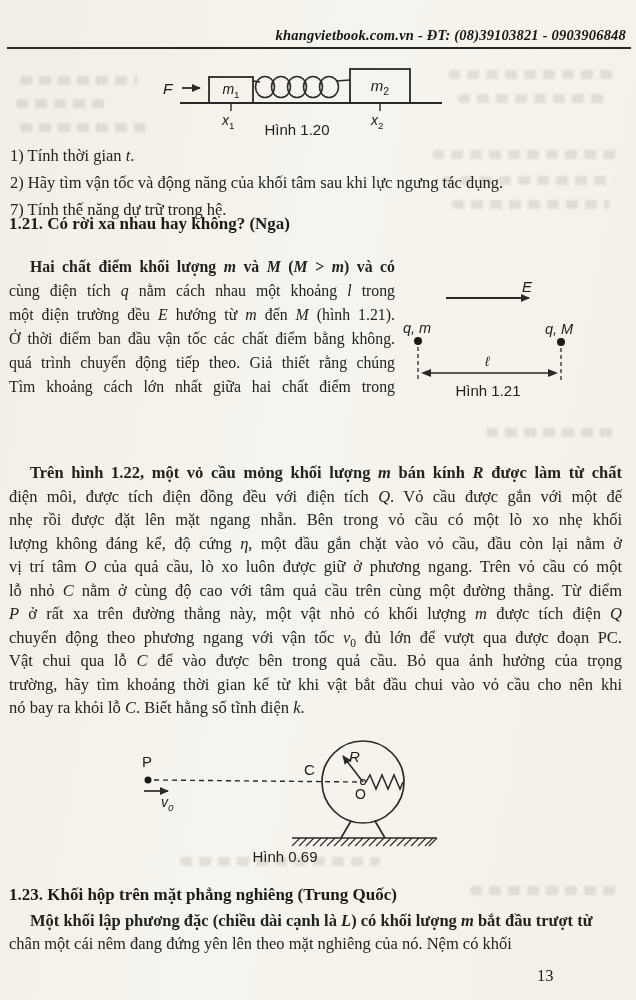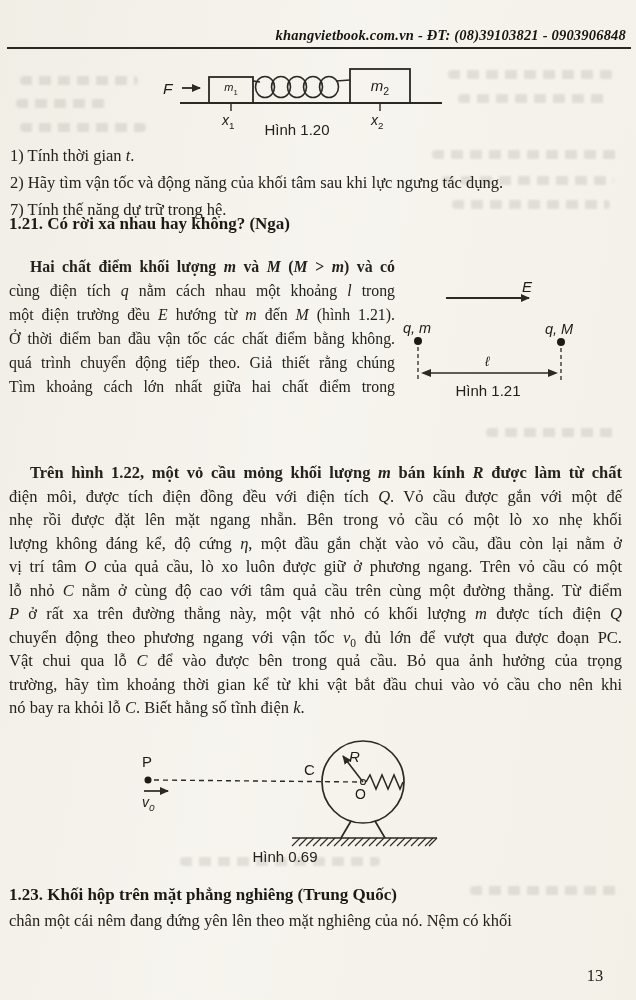--- a/index.html
+++ b/index.html
@@ -19,21 +19,21 @@
   .tline.indent{text-indent:21px;font-weight:bold;}
   .tasks{top:142px;left:10px;width:610px;}
   .tasks .tline{height:27px;line-height:27px;}
   .heading{position:absolute;left:9px;font-weight:bold;font-size:17px;color:#1c1a14;white-space:nowrap;}
   .h121{top:214px;text-align:right;} .h122{top:438px;} .h123{top:885px;}
   .col121{top:255px;left:9px;width:386px;font-size:15.8px;}
   .col121 .tline{height:24px;line-height:24px;}
   .col122{top:461px;left:9px;width:613px;}
   .col123{top:909px;left:9px;width:613px;}
   .col123 .tline{height:23px;line-height:23px;}
-  .page-number{position:absolute;top:966px;left:564px;width:62px;text-align:center;font-size:16.5px;color:#22201a;}
+  .page-number{position:absolute;top:966px;left:537px;width:62px;text-align:left;font-size:16.5px;color:#22201a;}
   
   .fig{position:absolute;}
   .f120{left:150px;top:56px;width:300px;height:92px;}
   .f121{left:395px;top:270px;width:240px;height:132px;}
   .f122{left:100px;top:725px;width:420px;height:150px;}
   .fig svg{position:absolute;left:0;top:0;}
   .flabel{position:absolute;font-family:"Liberation Sans","DejaVu Sans",sans-serif;
           font-size:14.5px;color:#1d1b16;white-space:nowrap;}
   .flabel sub,.txt sub{font-size:70%;vertical-align:-4px;}
   .fcap{position:absolute;font-family:"Liberation Sans","DejaVu Sans",sans-serif;
@@ -79,21 +79,21 @@
         <ellipse cx="147" cy="31" rx="9.5" ry="10.5"></ellipse>
         <ellipse cx="163" cy="31" rx="9.5" ry="10.5"></ellipse>
         <ellipse cx="179" cy="31" rx="9.5" ry="10.5"></ellipse>
         <line x1="186" y1="25" x2="200" y2="24"></line>
       </g>
       <line x1="32" y1="32" x2="50" y2="32" stroke="#2b2925" stroke-width="1.8" marker-end="url(#ah)"></line>
       <line x1="81" y1="47" x2="81" y2="55" stroke="#2b2925" stroke-width="1.4"></line>
       <line x1="230" y1="47" x2="230" y2="55" stroke="#2b2925" stroke-width="1.4"></line>
     </svg>
     <div class="flabel" style="left:13px;top:24px;font-size:15.5px;"><i>F</i></div>
-    <div class="flabel" style="left:70px;top:25px;width:22px;text-align:center;font-size:11px;"><i>m</i><sub>1</sub></div>
+    <div class="flabel" style="left:70px;top:25px;width:22px;text-align:center;font-size:14px;"><i>m</i><sub>1</sub></div>
     <div class="flabel" style="left:219px;top:21px;width:22px;text-align:center;font-size:15px;"><i>m</i><sub>2</sub></div>
     <div class="flabel" style="left:72px;top:56px;font-size:14px;"><i>x</i><sub>1</sub></div>
     <div class="flabel" style="left:221px;top:56px;font-size:14px;"><i>x</i><sub>2</sub></div>
     <div class="fcap" style="left:87px;top:65px;width:120px;">Hình 1.20</div>
   </div>
 
   <div class="txt tasks">
       <div class="tline">1) Tính thời gian <i>t</i>.</div>
       <div class="tline">2) Hãy tìm vận tốc và động năng của khối tâm sau khi lực ngưng tác dụng.</div>
       <div class="tline last">7) Tính thế năng dự trữ trong hệ.</div>
@@ -149,27 +149,28 @@
       <circle cx="263" cy="57" r="41" fill="none" stroke="#2b2925" stroke-width="1.7"></circle>
       <line x1="263" y1="57" x2="243" y2="31" stroke="#2b2925" stroke-width="1.6" marker-end="url(#ah)"></line>
       <circle cx="263" cy="57" r="2.5" fill="none" stroke="#2b2925" stroke-width="1.2"></circle>
       <path d="M266,57 L270,50 L276,64 L282,50 L288,64 L294,50 L300,64 L303,57" fill="none" stroke="#2b2925" stroke-width="1.5"></path>
       <line x1="251" y1="96" x2="241" y2="113" stroke="#2b2925" stroke-width="1.7"></line>
       <line x1="275" y1="96" x2="285" y2="113" stroke="#2b2925" stroke-width="1.7"></line>
       <line x1="192" y1="113" x2="337" y2="113" stroke="#2b2925" stroke-width="1.7"></line>
       <path fill="none" stroke="#2b2925" stroke-width="1.1" d="M192,121 l8,-8 M199,121 l8,-8 M206,121 l8,-8 M213,121 l8,-8 M220,121 l8,-8 M227,121 l8,-8 M234,121 l8,-8 M241,121 l8,-8 M248,121 l8,-8 M255,121 l8,-8 M262,121 l8,-8 M269,121 l8,-8 M276,121 l8,-8 M283,121 l8,-8 M290,121 l8,-8 M297,121 l8,-8 M304,121 l8,-8 M311,121 l8,-8 M318,121 l8,-8 M325,121 l8,-8 M329,121 l8,-8"></path>
     </svg>
     <div class="flabel" style="left:42px;top:28px;font-size:15px;">P</div>
-    <div class="flabel" style="left:42px;top:69px;font-size:14px;font-style:italic;"><i>v</i><sub>0</sub></div>
+    <div class="flabel" style="left:61px;top:69px;font-size:14px;font-style:italic;"><i>v</i><sub>0</sub></div>
     <div class="flabel" style="left:204px;top:36px;font-size:15px;">C</div>
     <div class="flabel" style="left:249px;top:23px;font-size:15px;"><i>R</i></div>
     <div class="flabel" style="left:255px;top:61px;font-size:14px;">O</div>
     <div class="fcap" style="left:130px;top:123px;width:110px;">Hình 0.69</div>
   </div>
 
   <div class="heading h123">1.23. Khối hộp trên mặt phẳng nghiêng (Trung Quốc)</div>
   <div class="txt col123">
+      <div class="tline indent">Một khối lập phương đặc (chiều dài cạnh là <i>L</i>) có khối lượng <i>m</i> bắt đầu trượt từ</div>
       <div class="tline last">chân một cái nêm đang đứng yên lên theo mặt nghiêng của nó. Nệm có khối</div>
     </div>
 
   <div class="page-number">13</div>
 
 </div>
 
 </body></html>

